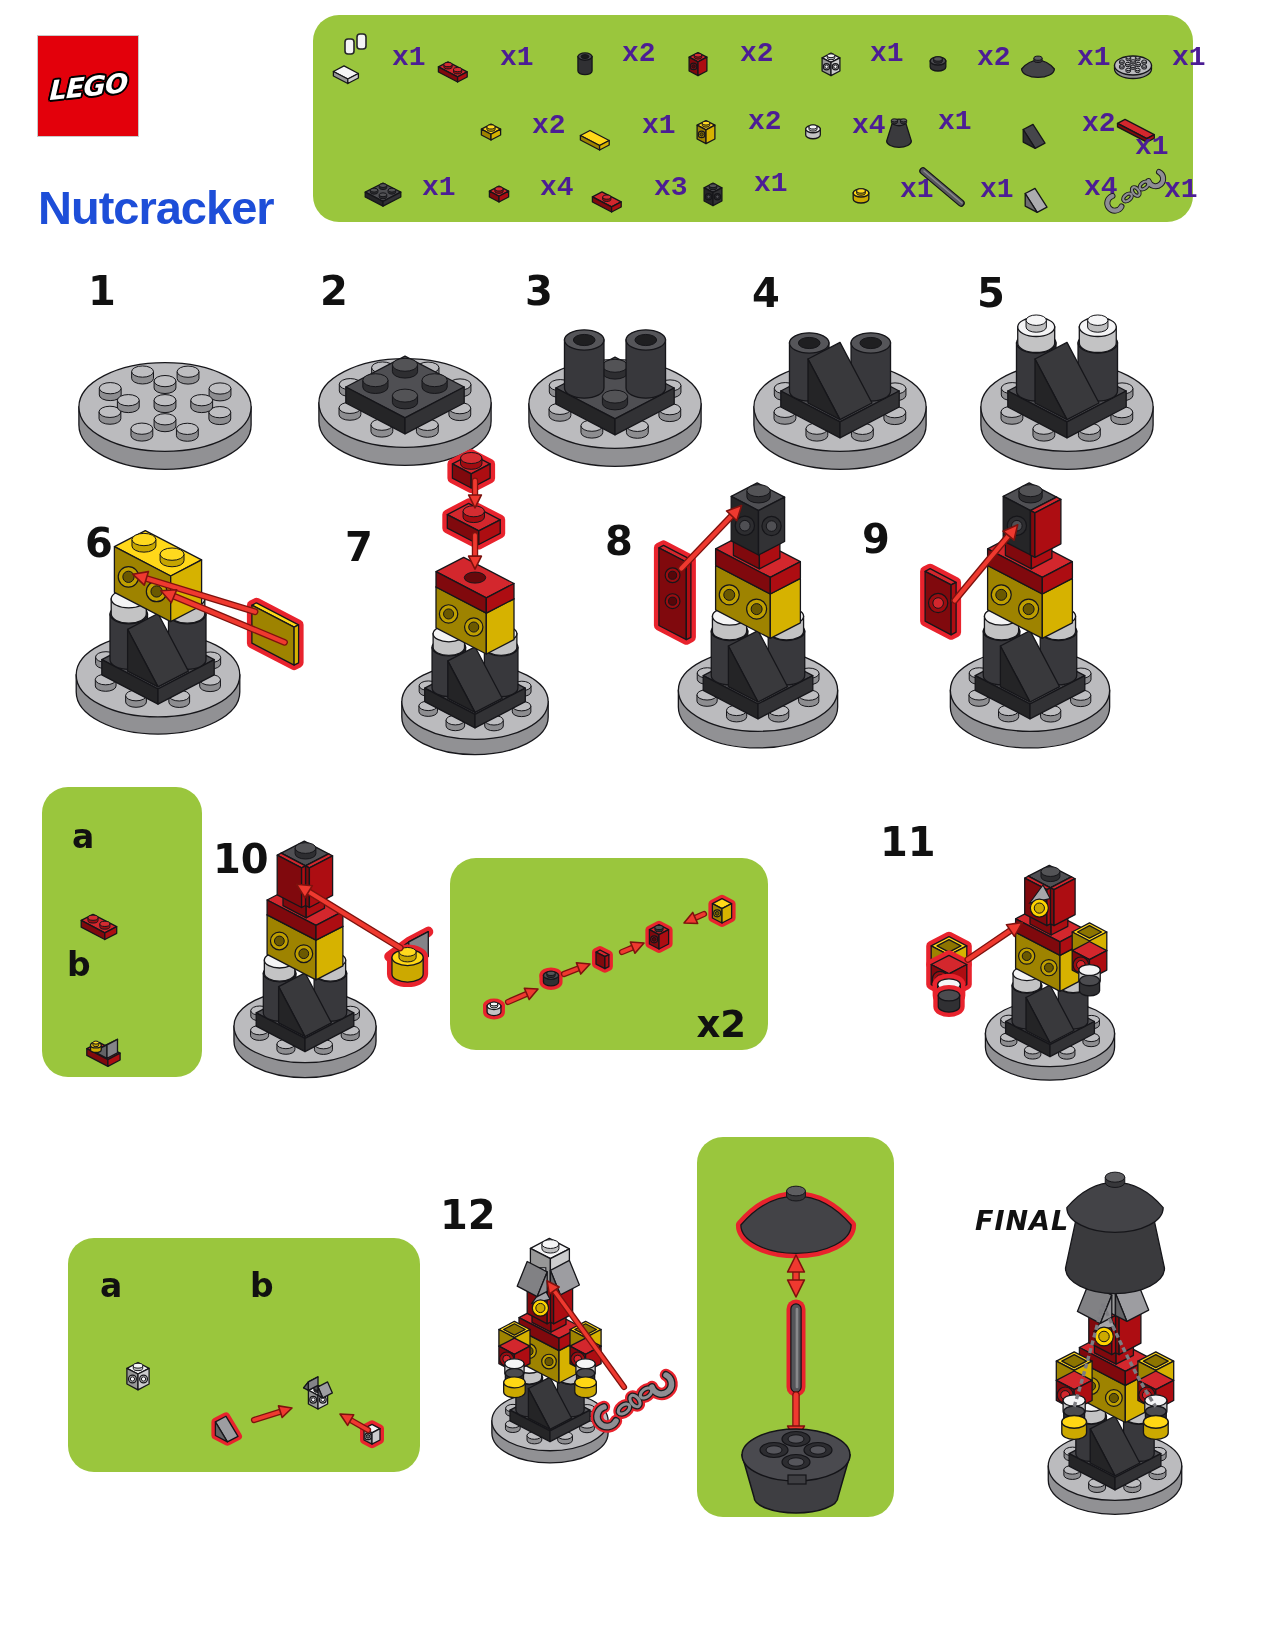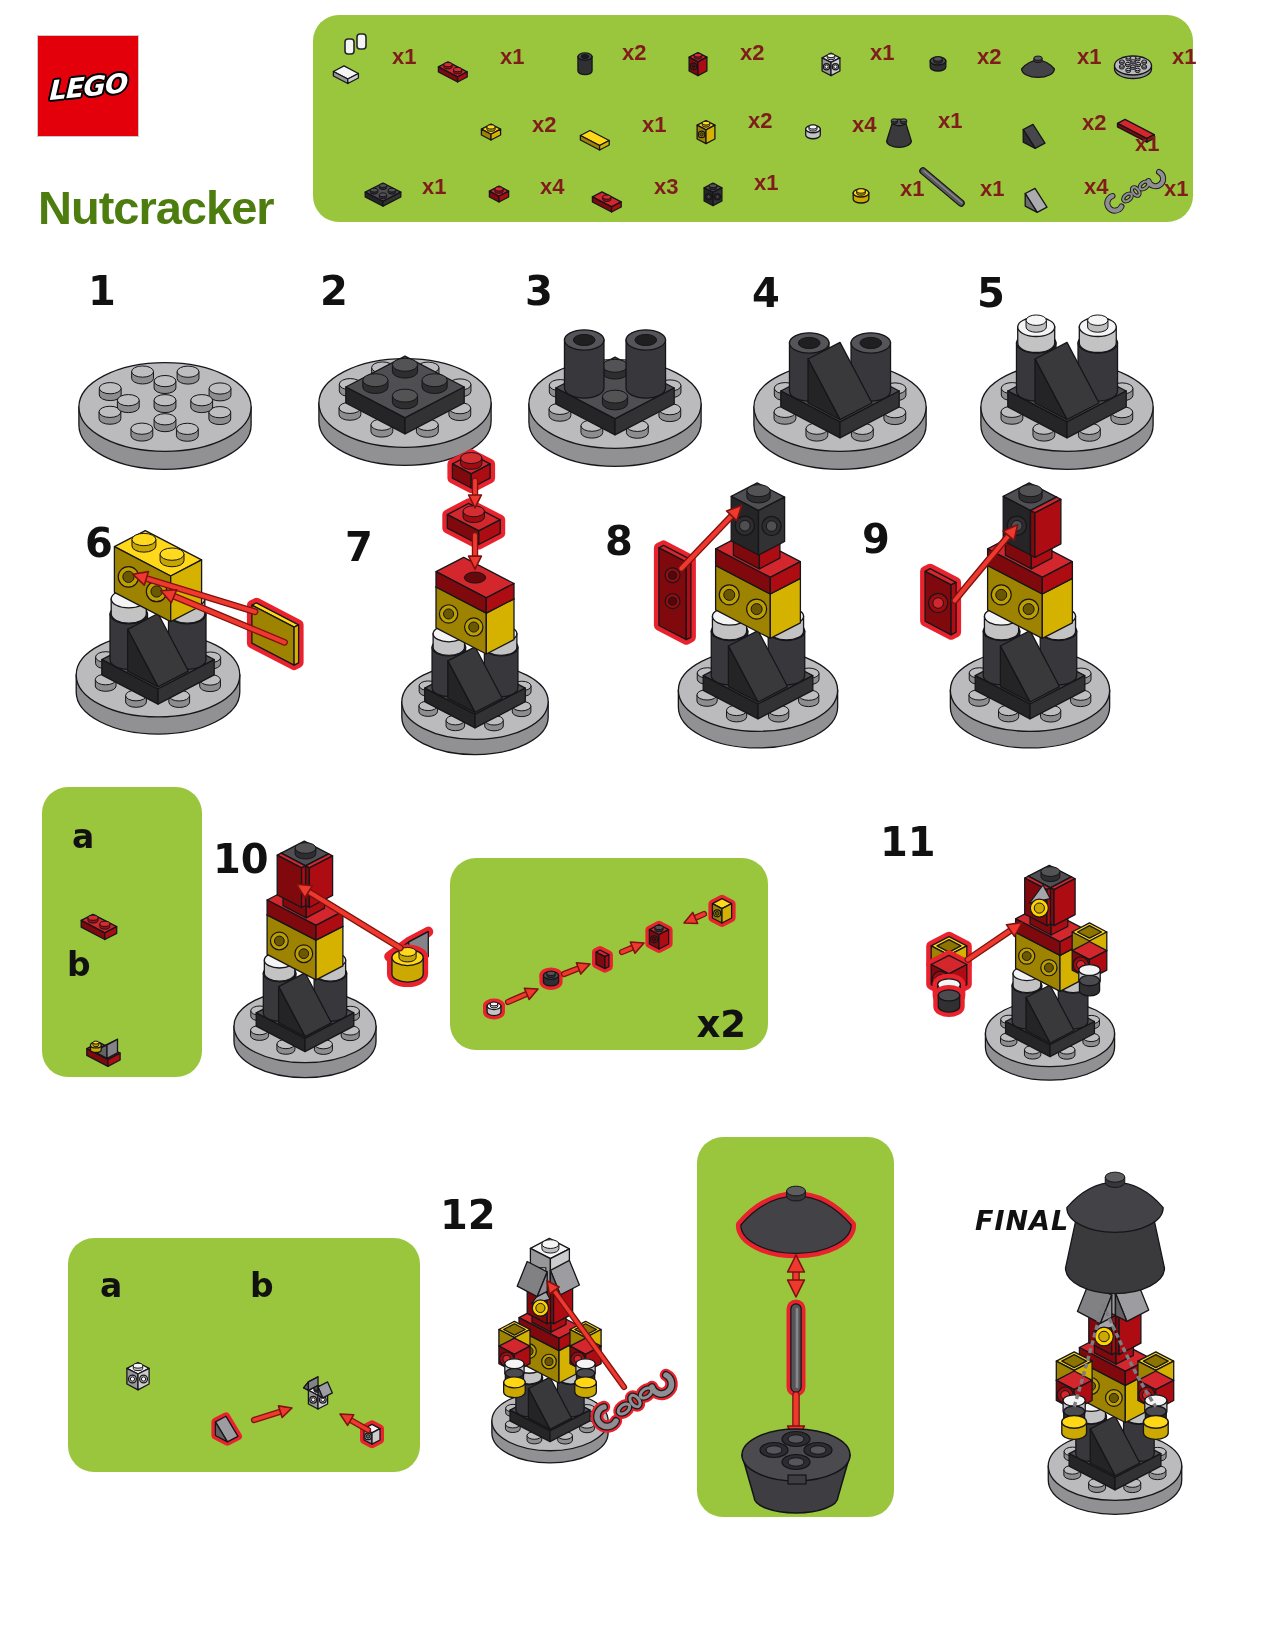--- a/index.html
+++ b/index.html
@@ -5,26 +5,26 @@
   html,body{margin:0;padding:0;}
   body{width:1275px;height:1650px;position:relative;background:#ffffff;
        font-family:"Liberation Sans",sans-serif;overflow:hidden;}
   .abs{position:absolute;}
   .logo{position:absolute;left:37px;top:35px;width:100px;height:100px;background:#e3000b;
         border:1px solid #c9c9c9;display:flex;align-items:center;justify-content:center;}
   .logo span{font-family:"DejaVu Sans",sans-serif;font-weight:900;font-style:italic;
         font-size:27px;color:#fff;letter-spacing:-1px;transform:skewX(-8deg) rotate(-6deg);
         text-shadow:-2px 0 #000,2px 0 #000,0 -2px #000,0 2px #000,-1.5px -1.5px #000,
         1.5px 1.5px #000,-1.5px 1.5px #000,1.5px -1.5px #000;}
-  .title{position:absolute;left:38px;top:180px;font-size:47px;font-weight:700;color:#4d7c0f;
+  .title{position:absolute;left:38px;top:180px;font-size:47px;font-weight:700;color:#1d4ed8;
         letter-spacing:-1px;}
   .gbox{position:absolute;background:#9ac63d;border-radius:26px;}
   .part{position:absolute;display:flex;align-items:center;gap:5px;}
   .part.col{flex-direction:column;align-items:flex-start;gap:0;}
-  .qty{font-family:Liberation Sans, sans-serif;font-weight:700;font-size:22px;color:#7f1d1d;}
+  .qty{font-family:Liberation Mono, monospace;font-weight:700;font-size:28px;color:#4c1d95;}
   .num{position:absolute;font-family:"DejaVu Sans",sans-serif;font-weight:800;font-size:40px;color:#111;}
   .sub{position:absolute;font-family:"DejaVu Sans",sans-serif;font-weight:800;font-size:33px;color:#111;}
   .x2big{position:absolute;font-family:"DejaVu Sans",sans-serif;font-weight:800;font-size:37px;color:#111;}
   .final{position:absolute;font-family:"DejaVu Sans",sans-serif;font-weight:800;font-size:27px;color:#111;letter-spacing:1px;}
   .footer{position:absolute;right:104px;top:1570px;width:760px;text-align:right;
         font-family:"Liberation Serif",serif;font-size:17.5px;color:#1c1c1c;line-height:1.3;}
   svg{display:block;overflow:visible;}
 </style>
 </head>
 <body>

